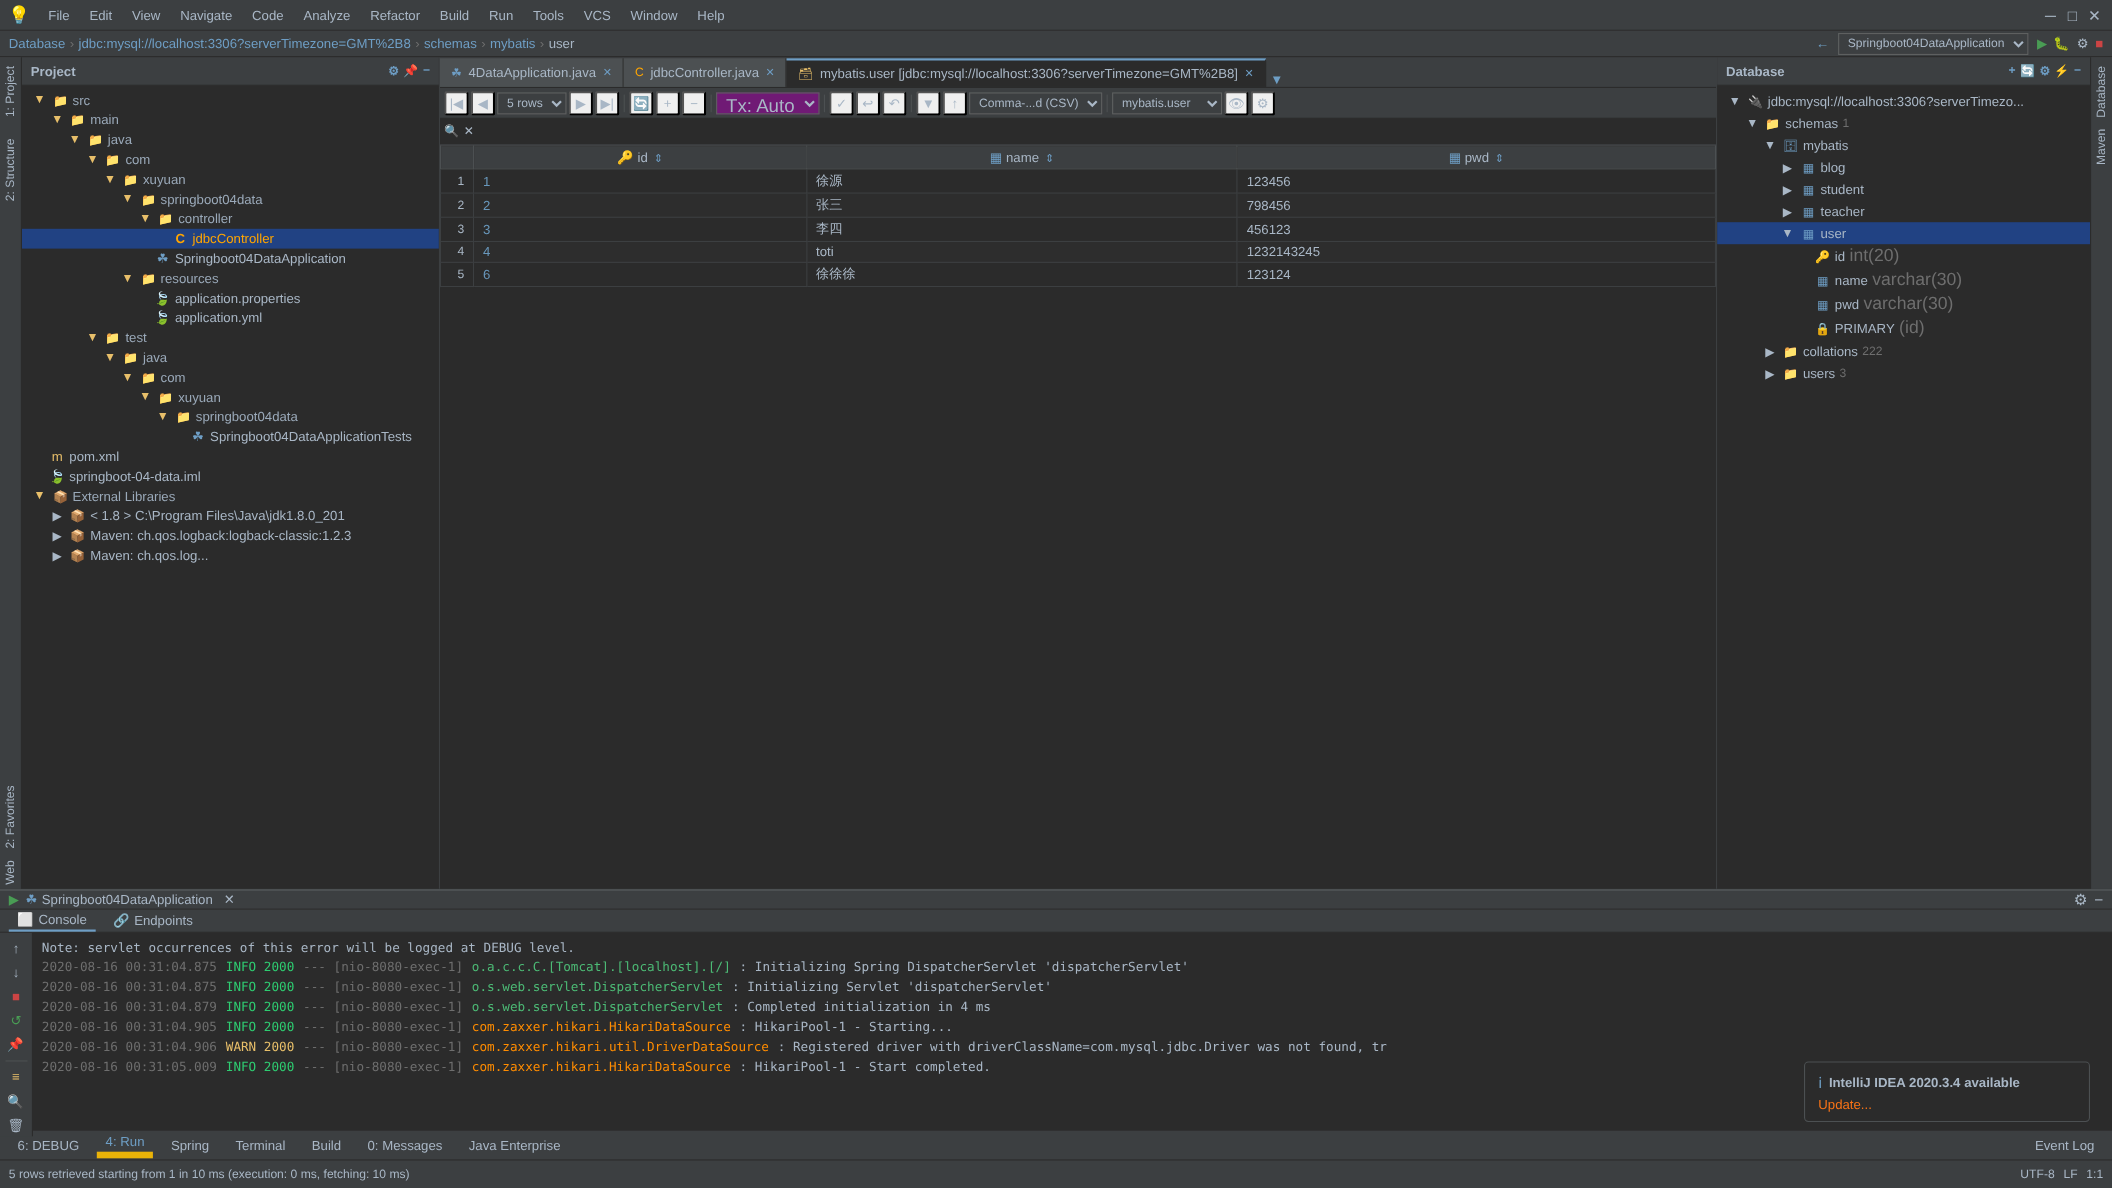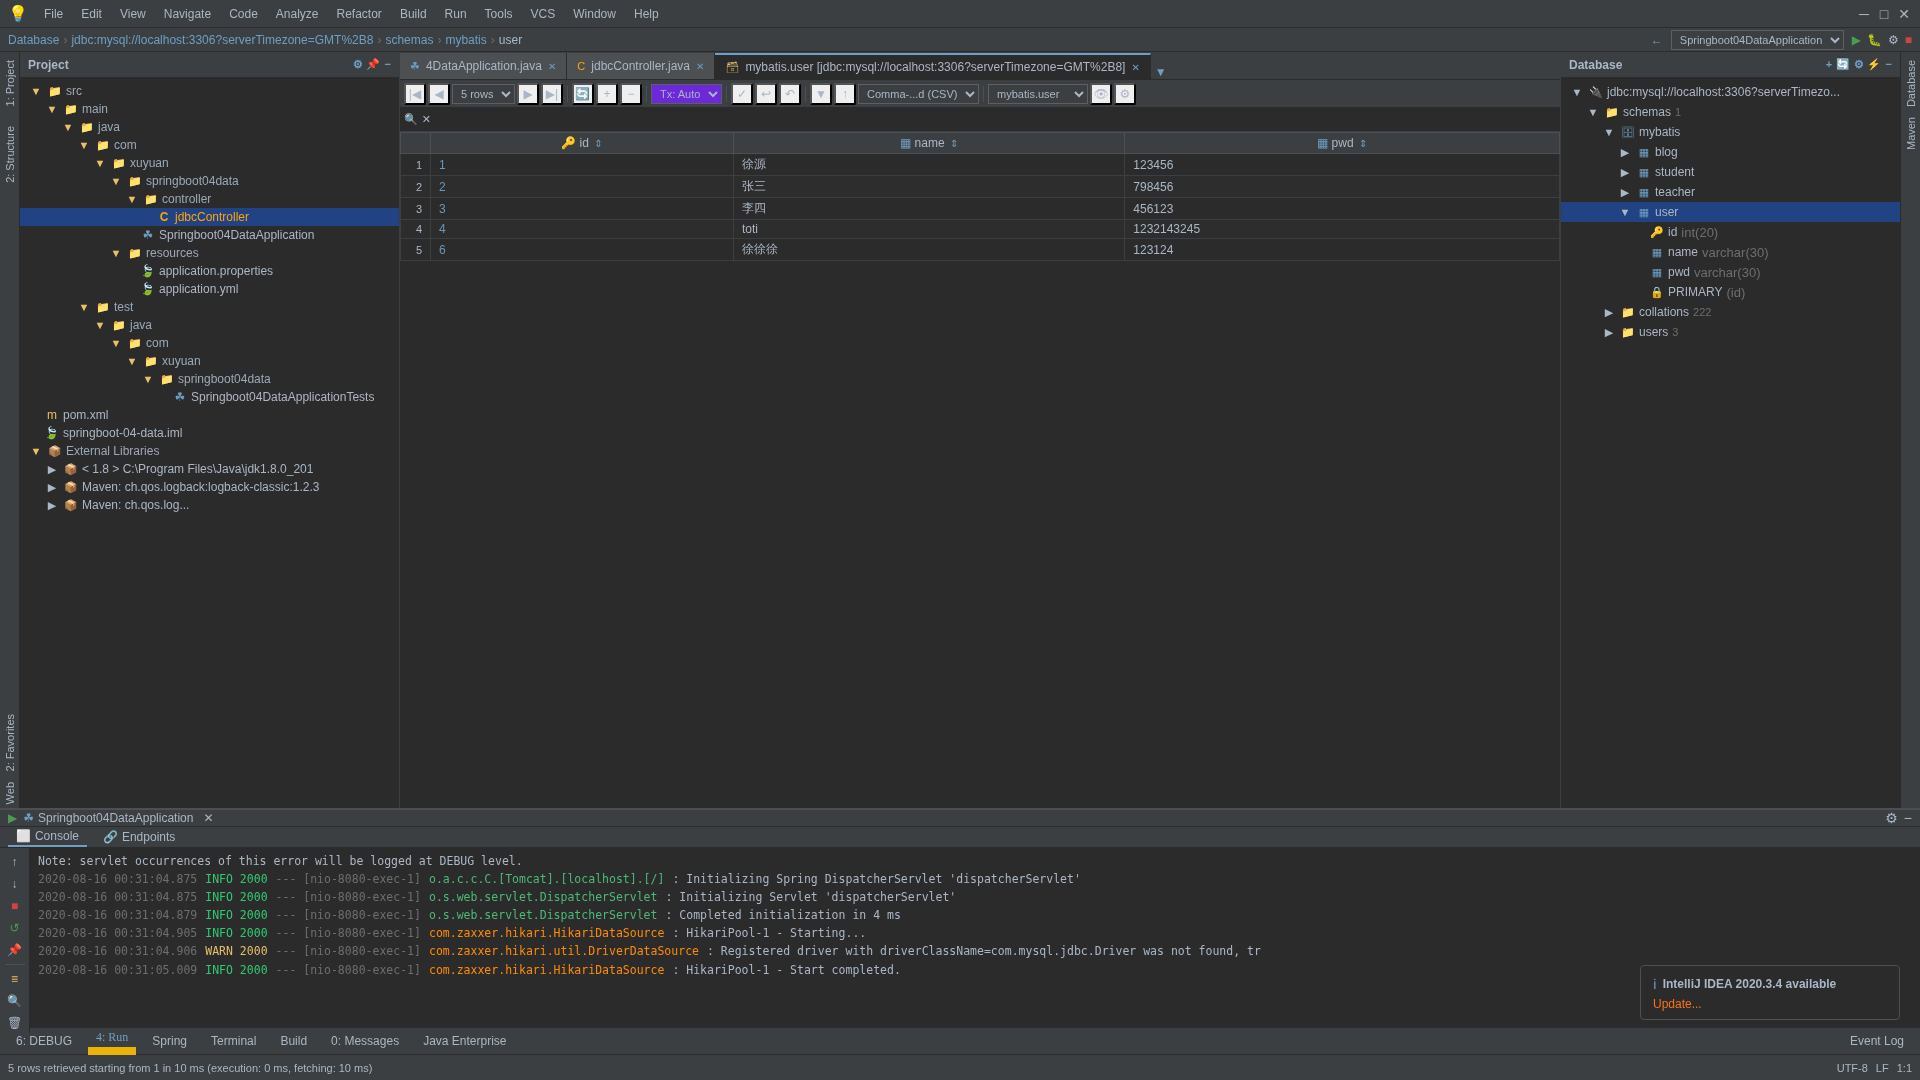--- a/index.html
+++ b/index.html
@@ -45,21 +45,21 @@
     .tab { height: 26px; padding: 0 10px; display: flex; align-items: center; gap: 6px; border-right: 1px solid #2b2b2b; cursor: pointer; font-size: 12px; color: #a9b7c6; background: #4c5052; white-space: nowrap; }
     .tab.active { background: #2b2b2b; color: #a9b7c6; border-top: 2px solid #6e9ec5; }
     .tab .close-btn { font-size: 10px; color: #6e9ec5; }
     .tab .tab-icon { font-size: 11px; }
 
     
     .db-toolbar { height: 28px; background: #3c3f41; display: flex; align-items: center; padding: 0 4px; gap: 2px; border-bottom: 1px solid #2b2b2b; }
     .db-toolbar .tb-btn { width: 22px; height: 22px; display: flex; align-items: center; justify-content: center; cursor: pointer; color: #a9b7c6; font-size: 12px; border-radius: 2px; }
     .db-toolbar .tb-sep { width: 1px; height: 16px; background: #4c5052; margin: 0 2px; }
     .db-toolbar .rows-select { background: #3c3f41; border: 1px solid #5e6060; color: #a9b7c6; padding: 1px 4px; font-size: 11px; height: 20px; }
-    .db-toolbar .tx-select { background: #6d28d9; border: 1px solid #5e6060; color: #a9b7c6; padding: 1px 4px; font-size: 11px; height: 20px; }
+    .db-toolbar .tx-select { background: #701a75; border: 1px solid #5e6060; color: #a9b7c6; padding: 1px 4px; font-size: 17px; height: 20px; }
     .db-toolbar .schema-select { background: #3c3f41; border: 1px solid #5e6060; color: #a9b7c6; padding: 1px 4px; font-size: 11px; height: 20px; min-width: 100px; }
 
     
     .filter-bar { height: 24px; background: #2b2b2b; display: flex; align-items: center; padding: 0 4px; border-bottom: 1px solid #3c3f41; }
     .filter-bar .search-icon { color: #6e9ec5; font-size: 11px; margin-right: 4px; }
     .filter-bar .filter-input { background: transparent; border: none; color: #a9b7c6; font-size: 12px; flex: 1; outline: none; }
     .filter-bar .close-filter { color: #a9b7c6; cursor: pointer; font-size: 11px; }
 
     
     .data-grid { flex: 1; overflow: auto; }
@@ -78,21 +78,21 @@
     .right-panel-header-actions { display: flex; gap: 4px; }
     .right-panel-header-actions span { font-size: 11px; cursor: pointer; color: #6e9ec5; }
 
     .db-tree { flex: 1; overflow-y: auto; padding: 4px 0; font-size: 12px; }
     .db-tree-item { display: flex; align-items: center; padding: 2px 4px; cursor: pointer; white-space: nowrap; }
     .db-tree-item.selected { background: #214283; }
     .db-tree-item .indent { display: inline-block; flex-shrink: 0; }
     .db-tree-item .icon { width: 16px; height: 16px; display: flex; align-items: center; justify-content: center; flex-shrink: 0; margin-right: 3px; font-size: 11px; }
     .db-tree-item .label { color: #a9b7c6; }
     .db-tree-item .count { color: #6e6e6e; margin-left: 4px; font-size: 11px; }
-    .db-tree-item .type-info { color: #6e6e6e; margin-left: 4px; font-size: 13px; }
+    .db-tree-item .type-info { color: #6e6e6e; margin-left: 4px; font-size: 16px; }
 
     
     .sidebar-right { width: 20px; background: #3c3f41; display: flex; flex-direction: column; align-items: center; padding-top: 4px; gap: 2px; border-left: 1px solid #2b2b2b; }
 
     
     .bottom-area { height: 220px; background: #2b2b2b; border-top: 2px solid #4c5052; display: flex; flex-direction: column; }
 
     .run-header { height: 24px; background: #3c3f41; display: flex; align-items: center; padding: 0 8px; gap: 6px; border-bottom: 1px solid #2b2b2b; }
     .run-header .run-label { color: #a9b7c6; font-size: 12px; display: flex; align-items: center; gap: 4px; }
 
@@ -702,21 +702,21 @@
         <span class="notif-icon">ℹ</span>
         <span class="notif-title">IntelliJ IDEA 2020.3.4 available</span>
       </div>
       <span class="notif-link">Update...</span>
     </div>
   </div>
 </div>
 
 <div class="todo-bar">
   <span>6: DEBUG</span>
-  <span style="color:#6e9ec5;border-bottom:8px solid #eab308;font-family:Liberation Serif, serif;">4: Run</span>
+  <span style="color:#6e9ec5;border-bottom:6px solid #eab308;">4: Run</span>
   <span>Spring</span>
   <span>Terminal</span>
   <span>Build</span>
   <span>0: Messages</span>
   <span>Java Enterprise</span>
   <div style="flex:1;"></div>
   <span>Event Log</span>
 </div>
 
 <div class="status-bar">

